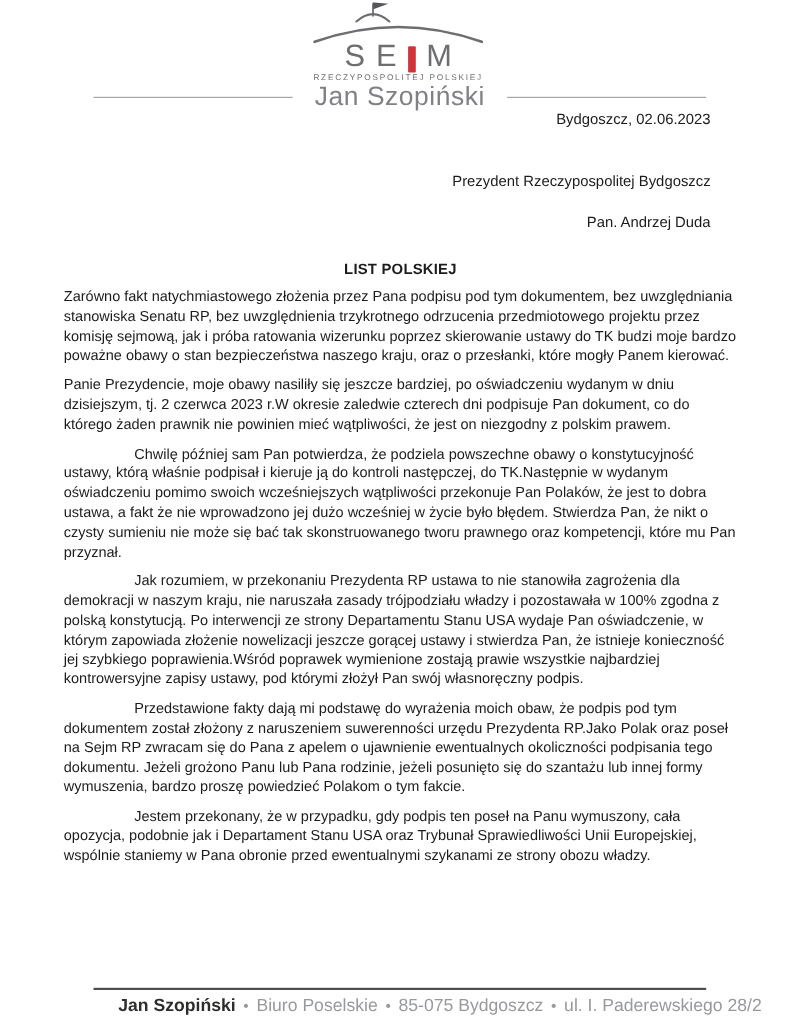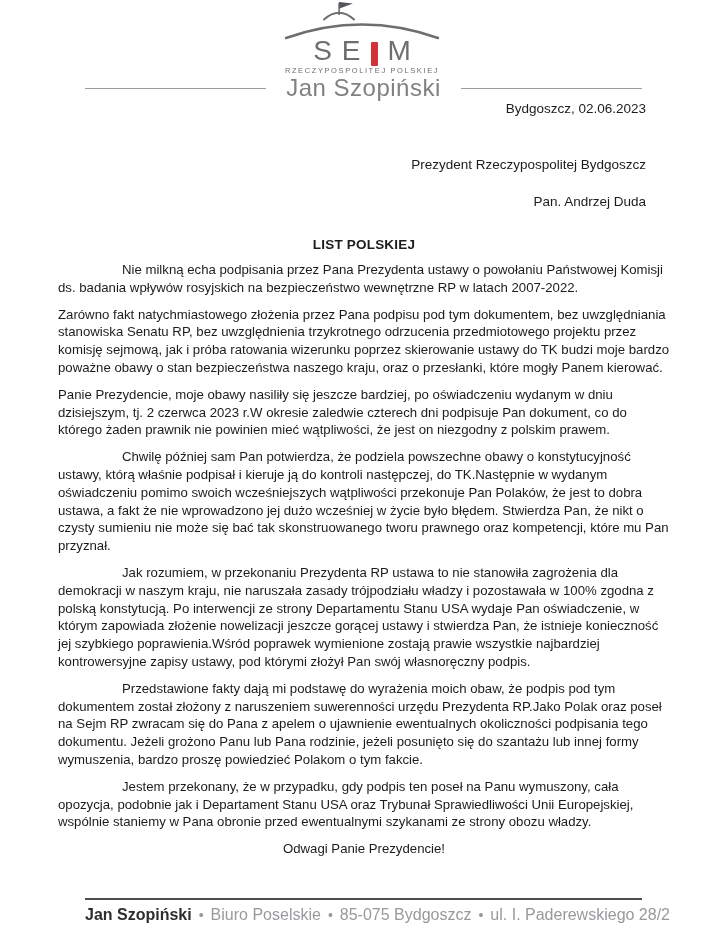--- a/index.html
+++ b/index.html
@@ -92,20 +92,21 @@
   
   .footer-rule {
     position: absolute; top: 898px; left: 85px; width: 557px;
     border-top: 2px solid #4d4d4f;
   }
   .footer-text {
     position: absolute; top: 906px; left: 85px; width: 630px;
     font-size: 16px;
     color: #97999c;
     white-space: nowrap;
+    text-align: center;
   }
   .footer-name { font-weight: 700; color: #2e2d2c; }
   .footer-sep  { color: #97999c; margin: 0 7px; font-size: 14px; }
 </style>
 </head>
 <body>
 
 <div class="logo">
   <svg class="dome-svg" width="160" height="38" viewBox="0 0 160 38">
     <rect x="56.4" y="1" width="1.4" height="12" fill="#55565a"></rect>
@@ -128,26 +129,24 @@
   <div class="rule"></div>
 </div>
 
 <div class="right-block dateline">Bydgoszcz, 02.06.2023</div>
 <div class="right-block addr1">Prezydent Rzeczypospolitej Bydgoszcz</div>
 <div class="right-block addr2">Pan. Andrzej Duda</div>
 
 <div class="letter-title">LIST POLSKIEJ</div>
 
 <div class="letter-body">
-  <p class="indent">Nie milkną echa podpisania przez Pana Prezydenta ustawy o powołaniu Państwowej Komisji ds. badania wpływów rosyjskich na bezpieczeństwo wewnętrzne RP w latach 2007-2022.</p>
   <p>Zarówno fakt natychmiastowego złożenia przez Pana podpisu pod tym dokumentem, bez uwzględniania stanowiska Senatu RP, bez uwzględnienia trzykrotnego odrzucenia przedmiotowego projektu przez komisję sejmową, jak i próba ratowania wizerunku poprzez skierowanie ustawy do TK budzi moje bardzo poważne obawy o stan bezpieczeństwa naszego kraju, oraz o przesłanki, które mogły Panem kierować.</p>
   <p>Panie Prezydencie, moje obawy nasiliły się jeszcze bardziej, po oświadczeniu wydanym w  dniu dzisiejszym, tj. 2 czerwca 2023 r.W okresie zaledwie czterech dni podpisuje Pan dokument, co do którego żaden prawnik nie powinien mieć wątpliwości, że jest on niezgodny z polskim prawem.</p>
   <p class="indent">Chwilę później sam Pan potwierdza, że podziela powszechne obawy o konstytucyjność ustawy, którą właśnie podpisał i kieruje ją do kontroli następczej, do TK.Następnie w wydanym oświadczeniu pomimo swoich wcześniejszych wątpliwości przekonuje Pan Polaków, że jest to dobra ustawa, a fakt że nie wprowadzono jej dużo wcześniej w życie było błędem. Stwierdza Pan, że nikt o czysty sumieniu nie może się bać tak skonstruowanego tworu prawnego oraz kompetencji, które mu Pan przyznał.</p>
   <p class="indent">Jak rozumiem, w przekonaniu Prezydenta RP ustawa to nie stanowiła zagrożenia dla demokracji w naszym kraju, nie naruszała zasady trójpodziału władzy i pozostawała w 100% zgodna z polską konstytucją. Po interwencji ze strony Departamentu Stanu USA wydaje Pan oświadczenie, w którym zapowiada złożenie nowelizacji jeszcze gorącej ustawy i stwierdza Pan, że istnieje konieczność jej szybkiego poprawienia.Wśród poprawek wymienione zostają prawie wszystkie najbardziej kontrowersyjne zapisy ustawy, pod którymi złożył Pan swój własnoręczny podpis.</p>
   <p class="indent">Przedstawione fakty dają mi podstawę do wyrażenia moich obaw, że podpis pod tym dokumentem został złożony z naruszeniem suwerenności urzędu Prezydenta RP.Jako Polak oraz poseł na Sejm RP zwracam się do Pana z apelem o ujawnienie ewentualnych okoliczności podpisania tego dokumentu. Jeżeli grożono Panu lub Pana rodzinie, jeżeli posunięto się do szantażu lub innej formy wymuszenia, bardzo proszę powiedzieć Polakom o tym fakcie.</p>
   <p class="indent">Jestem przekonany, że w przypadku, gdy podpis ten poseł na Panu wymuszony, cała opozycja, podobnie jak i Departament Stanu USA oraz Trybunał Sprawiedliwości Unii Europejskiej, wspólnie staniemy w Pana obronie przed ewentualnymi szykanami ze strony obozu władzy.</p>
-  <p class="closing">Odwagi Panie Prezydencie!</p>
 </div>
 
 <div class="footer-rule"></div>
 <div class="footer-text">
   <span class="footer-name">Jan Szopiński</span><span class="footer-sep">•</span><span>Biuro Poselskie</span><span class="footer-sep">•</span><span>85-075 Bydgoszcz</span><span class="footer-sep">•</span><span>ul. I. Paderewskiego 28/2</span>
 </div>
 
 </body></html>

